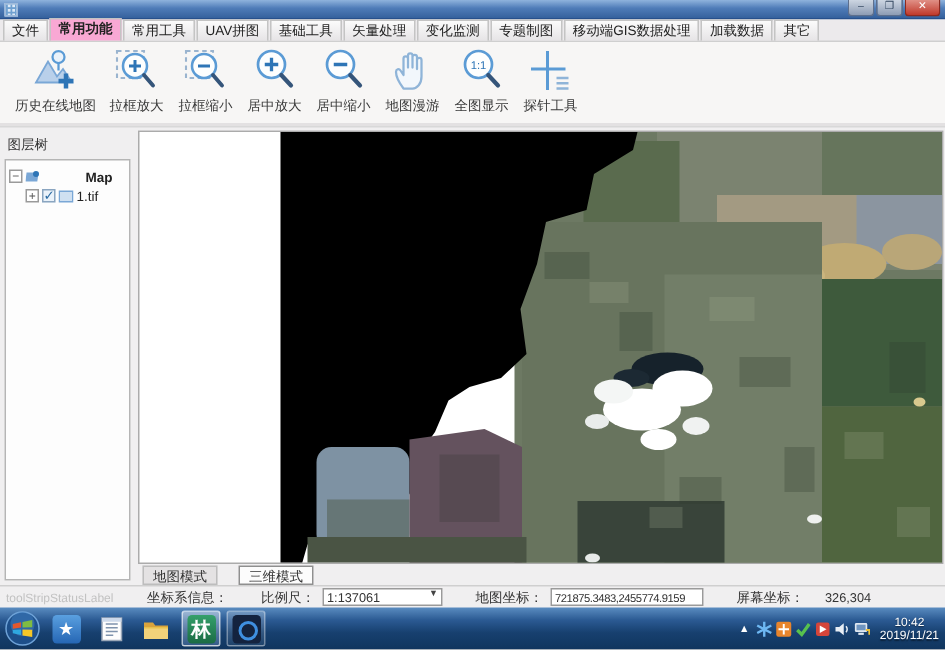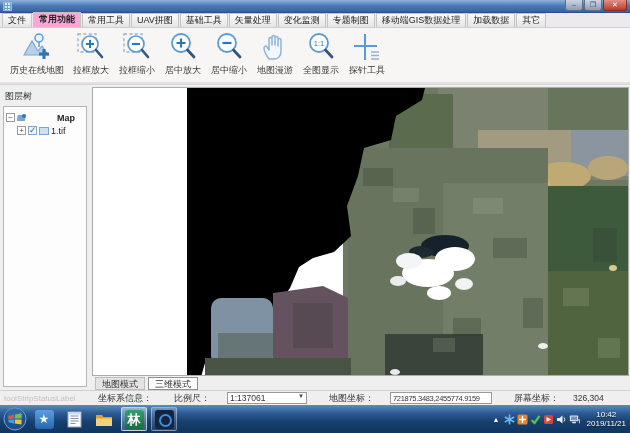--- a/index.html
+++ b/index.html
@@ -44,32 +44,32 @@
   .checkbox { width:9px; height:9px; border:1px solid #8aa5c0; background:#eaf2fa; margin-right:2px; position:relative; flex:0 0 auto; }
   .checkbox:after { content:"✓"; position:absolute; left:0px; top:-2px; font-size:9px; color:#2e6da4; }
   .node-icon { width:10px; height:10px; margin-right:2px; flex:0 0 auto; }
   .root-label { font-weight:bold;padding-left:28px; }
 
   .map-panel { position:absolute; left:90px; top:84px; width:540px; height:292px; background:#f0eff0; border-top:1px solid #d8d8d8; }
   .map-canvas { position:absolute; left:2px; top:2px; right:1px; bottom:0; background:#ffffff; border:1px solid #ababab; overflow:hidden; }
   .map-canvas svg { display:block; }
 
   .map-tabs { position:absolute; left:90px; top:376px; width:540px; height:14px; background:#f0eff0; display:flex; align-items:flex-end; padding-left:5px; }
-  .mtab { font-size:9px; color:#333; height:13px; line-height:12px; padding:0 6px; background:#e4e2e3; border:1px solid #bdbdbd; margin-right:3px; white-space:nowrap; }
+  .mtab { font-size:9px; color:#333; height:13px; line-height:12px; padding:0 6px; background:#e4e2e3; border:1px solid #bdbdbd; margin-right:14px; white-space:nowrap; }
   .mtab.active { background:#fcfcfc; border-color:#8f8f8f; }
 
   
   .status-bar { position:absolute; left:0; top:390px; width:630px; height:15px; background:#f0eff0;
     border-top:1px solid #cfcfcf; display:flex; align-items:center; font-size:9px; color:#333; }
   .faint { color:#c2c2c2; font-size:8px; margin-left:4px; width:72px; overflow:hidden; white-space:nowrap; }
   .sb-label { margin-left:22px; white-space:nowrap; }
   .scale-combo { display:flex; justify-content:space-between; width:80px; height:12px;
-    background:#fff; border:1px solid #9a9a9a; margin-left:17px; padding:0 2px; font-size:8.5px; }
+    background:#fff; border:1px solid #9a9a9a; margin-left:5px; padding:0 2px; font-size:8.5px; }
   .combo-arrow { font-size:6px; color:#444; }
-  .coord-box { width:102px; height:12px; background:#fff; border:1px solid #9a9a9a; margin-left:16px;
+  .coord-box { width:102px; height:12px; background:#fff; border:1px solid #9a9a9a; margin-left:5px;
     font-size:7.5px; letter-spacing:-0.3px; line-height:11px; padding-left:2px; white-space:nowrap; overflow:hidden; }
   .screen-coord-val { margin-left:14px; font-size:8.5px; }
 
   
   .taskbar { position:absolute; left:0; top:405px; width:630px; height:28px;
     background:linear-gradient(180deg,#5a8cc0 0%,#2b5a93 30%,#17406f 60%,#10355e 100%); display:flex; align-items:center; }
   .start-orb { width:24px; height:24px; margin-left:3px; flex:0 0 auto; }
   .task-icon { width:26px; height:24px; margin-left:4px; border-radius:2px; display:flex; align-items:center; justify-content:center; flex:0 0 auto; }
   .task-icon.framed { background:linear-gradient(rgba(255,255,255,.22),rgba(255,255,255,.06)); border:1px solid rgba(255,255,255,.35); }
   .task-icon.active { background:linear-gradient(rgba(255,255,255,.45),rgba(160,200,255,.25)); border:1px solid rgba(255,255,255,.6); }

